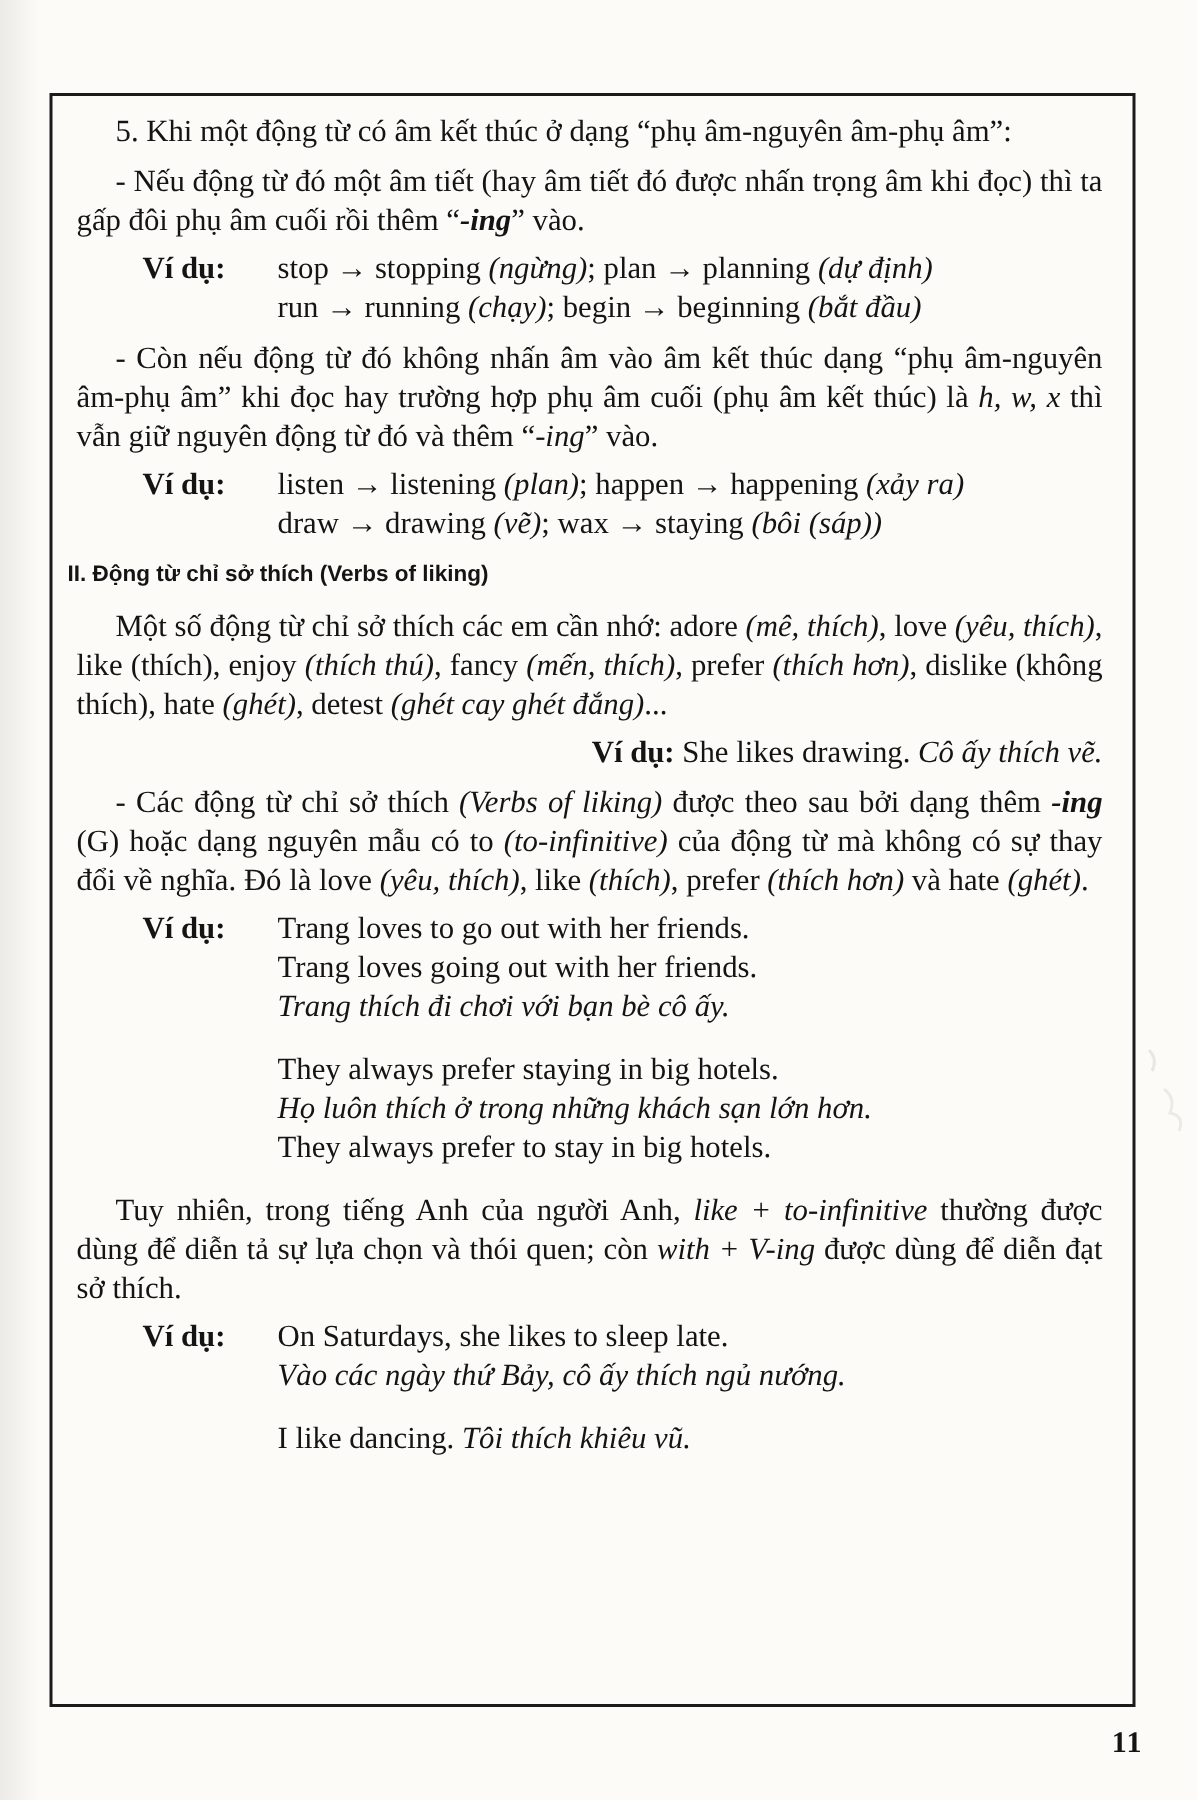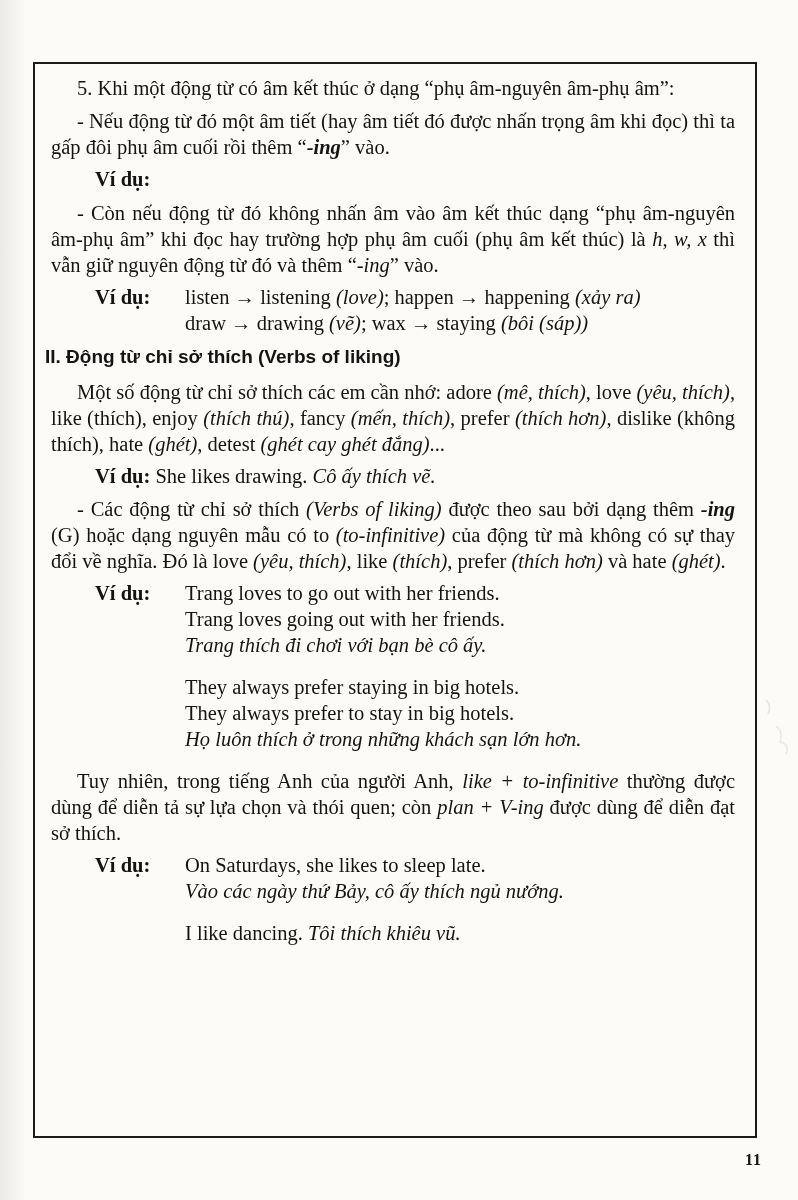--- a/index.html
+++ b/index.html
@@ -20,62 +20,66 @@
     position:absolute;left:33px;top:62px;width:724px;height:1076px;
     border:2px solid #1b1b1b;box-sizing:border-box;
     padding:11px 20px 0 16px;
     font-size:20.5px;line-height:26px;
     overflow:hidden;
   }
   .para{margin:0 0 6px 0;text-indent:26px;text-align:justify;}
   .para.tight{margin-bottom:7px;}
   .heading{
     font-family:"Liberation Sans","DejaVu Sans",sans-serif;
-    font-weight:bold;font-size:19px;
+    font-weight:bold;font-size:15px;
     margin:5px 0 9px -6px;text-indent:0;text-align:left;
   }
   .vd{display:flex;margin:0 0 8px 0;}
   .vd-label{font-weight:bold;flex:none;width:62px;margin-left:44px;}
   .vd-lines{margin-left:28px;flex:1 1 auto;}
   .vd-line{white-space:nowrap;}
   .vd-gap{height:16px;}
-  .vd-inline{margin:0 0 7px 44px;text-indent:0;text-align:left;}
+  .vd-inline{margin:0 0 7px 44px;text-indent:0;text-align:right;}
   .mt-lg{margin-top:14px;}
   .mb-lg{margin-bottom:16px;}
   .f-i{font-style:italic;}
   .f-b{font-weight:bold;}
   .f-bi{font-weight:bold;font-style:italic;}
   .page-number{
     position:absolute;right:36px;top:1151px;
-    font-weight:bold;font-size:16px;letter-spacing:1px;
+    font-weight:bold;font-size:20px;letter-spacing:1px;
   }
   .smudge{position:absolute;right:6px;top:692px;width:40px;height:70px;opacity:.55;pointer-events:none;}
 </style>
 </head>
 <body>
 
 <div class="page">
   <div class="edge-shade"></div>
 
   <div class="sheet">
 
     <div class="para tight"><span>5. Khi một động từ có âm kết thúc ở dạng “phụ âm-nguyên âm-phụ âm”:</span></div>
 
     <div class="para"><span>- Nếu động từ đó một âm tiết (hay âm tiết đó được nhấn trọng âm khi đọc) thì ta gấp đôi phụ âm cuối rồi thêm “</span><span class="f-bi">-ing</span><span>” vào.</span></div>
 
     <div class="vd">
       <span class="vd-label">Ví dụ:</span>
+      <div class="vd-lines">
+        <div class="vd-line"><span>stop → stopping </span><span class="f-i">(ngừng)</span><span>; plan → planning </span><span class="f-i">(dự định)</span></div>
+        <div class="vd-line"><span>run → running </span><span class="f-i">(chạy)</span><span>; begin → beginning </span><span class="f-i">(bắt đầu)</span></div>
+      </div>
     </div>
 
     <div class="para"><span>- Còn nếu động từ đó không nhấn âm vào âm kết thúc dạng “phụ âm-nguyên âm-phụ âm” khi đọc hay trường hợp phụ âm cuối (phụ âm kết thúc) là </span><span class="f-i">h, w, x</span><span> thì vẫn giữ nguyên động từ đó và thêm “</span><span class="f-i">-ing</span><span>” vào.</span></div>
 
     <div class="vd">
       <span class="vd-label">Ví dụ:</span>
       <div class="vd-lines">
-        <div class="vd-line"><span>listen → listening </span><span class="f-i">(love)</span><span>; happen → happening </span><span class="f-i">(xảy ra)</span></div>
+        <div class="vd-line"><span>listen → listening </span><span class="f-i">(plan)</span><span>; happen → happening </span><span class="f-i">(xảy ra)</span></div>
         <div class="vd-line"><span>draw → drawing </span><span class="f-i">(vẽ)</span><span>; wax → staying </span><span class="f-i">(bôi (sáp))</span></div>
       </div>
     </div>
 
     <div class="heading">II. Động từ chỉ sở thích (Verbs of liking)</div>
 
     <div class="para"><span>Một số động từ chỉ sở thích các em cần nhớ: adore </span><span class="f-i">(mê, thích)</span><span>, love </span><span class="f-i">(yêu, thích)</span><span>, like (thích), enjoy </span><span class="f-i">(thích thú)</span><span>, fancy </span><span class="f-i">(mến, thích)</span><span>, prefer </span><span class="f-i">(thích hơn)</span><span>, dislike (không thích), hate </span><span class="f-i">(ghét)</span><span>, detest </span><span class="f-i">(ghét cay ghét đắng)</span><span>...</span></div>
 
 
     <div class="vd-inline"><span class="f-b">Ví dụ:</span><span> She likes drawing. </span><span class="f-i">Cô ấy thích vẽ.</span></div>
@@ -83,26 +87,26 @@
     <div class="para"><span>- Các động từ chỉ sở thích </span><span class="f-i">(Verbs of liking)</span><span> được theo sau bởi dạng thêm </span><span class="f-bi">-ing</span><span> (G) hoặc dạng nguyên mẫu có to </span><span class="f-i">(to-infinitive)</span><span> của động từ mà không có sự thay đổi về nghĩa. Đó là love </span><span class="f-i">(yêu, thích)</span><span>, like </span><span class="f-i">(thích)</span><span>, prefer </span><span class="f-i">(thích hơn)</span><span> và hate </span><span class="f-i">(ghét)</span><span>.</span></div>
 
     <div class="vd mb-lg">
       <span class="vd-label">Ví dụ:</span>
       <div class="vd-lines">
         <div class="vd-line"><span>Trang loves to go out with her friends.</span></div>
         <div class="vd-line"><span>Trang loves going out with her friends.</span></div>
         <div class="vd-line"><span class="f-i">Trang thích đi chơi với bạn bè cô ấy.</span></div>
         <div class="vd-gap"></div>
         <div class="vd-line"><span>They always prefer staying in big hotels.</span></div>
+        <div class="vd-line"><span class="f-i">Họ luôn thích ở trong những khách sạn lớn hơn.</span></div>
         <div class="vd-line"><span>They always prefer to stay in big hotels.</span></div>
-        <div class="vd-line"><span class="f-i">Họ luôn thích ở trong những khách sạn lớn hơn.</span></div>
       </div>
     </div>
 
-    <div class="para mt-lg"><span>Tuy nhiên, trong tiếng Anh của người Anh, </span><span class="f-i">like + to-infinitive</span><span> thường được dùng để diễn tả sự lựa chọn và thói quen; còn </span><span class="f-i">plan + V-ing</span><span> được dùng để diễn đạt sở thích.</span></div>
+    <div class="para mt-lg"><span>Tuy nhiên, trong tiếng Anh của người Anh, </span><span class="f-i">like + to-infinitive</span><span> thường được dùng để diễn tả sự lựa chọn và thói quen; còn </span><span class="f-i">with + V-ing</span><span> được dùng để diễn đạt sở thích.</span></div>
 
     <div class="vd">
       <span class="vd-label">Ví dụ:</span>
       <div class="vd-lines">
         <div class="vd-line"><span>On Saturdays, she likes to sleep late.</span></div>
         <div class="vd-line"><span class="f-i">Vào các ngày thứ Bảy, cô ấy thích ngủ nướng.</span></div>
         <div class="vd-gap"></div>
         <div class="vd-line"><span>I like dancing. </span><span class="f-i">Tôi thích khiêu vũ.</span></div>
       </div>
     </div>

